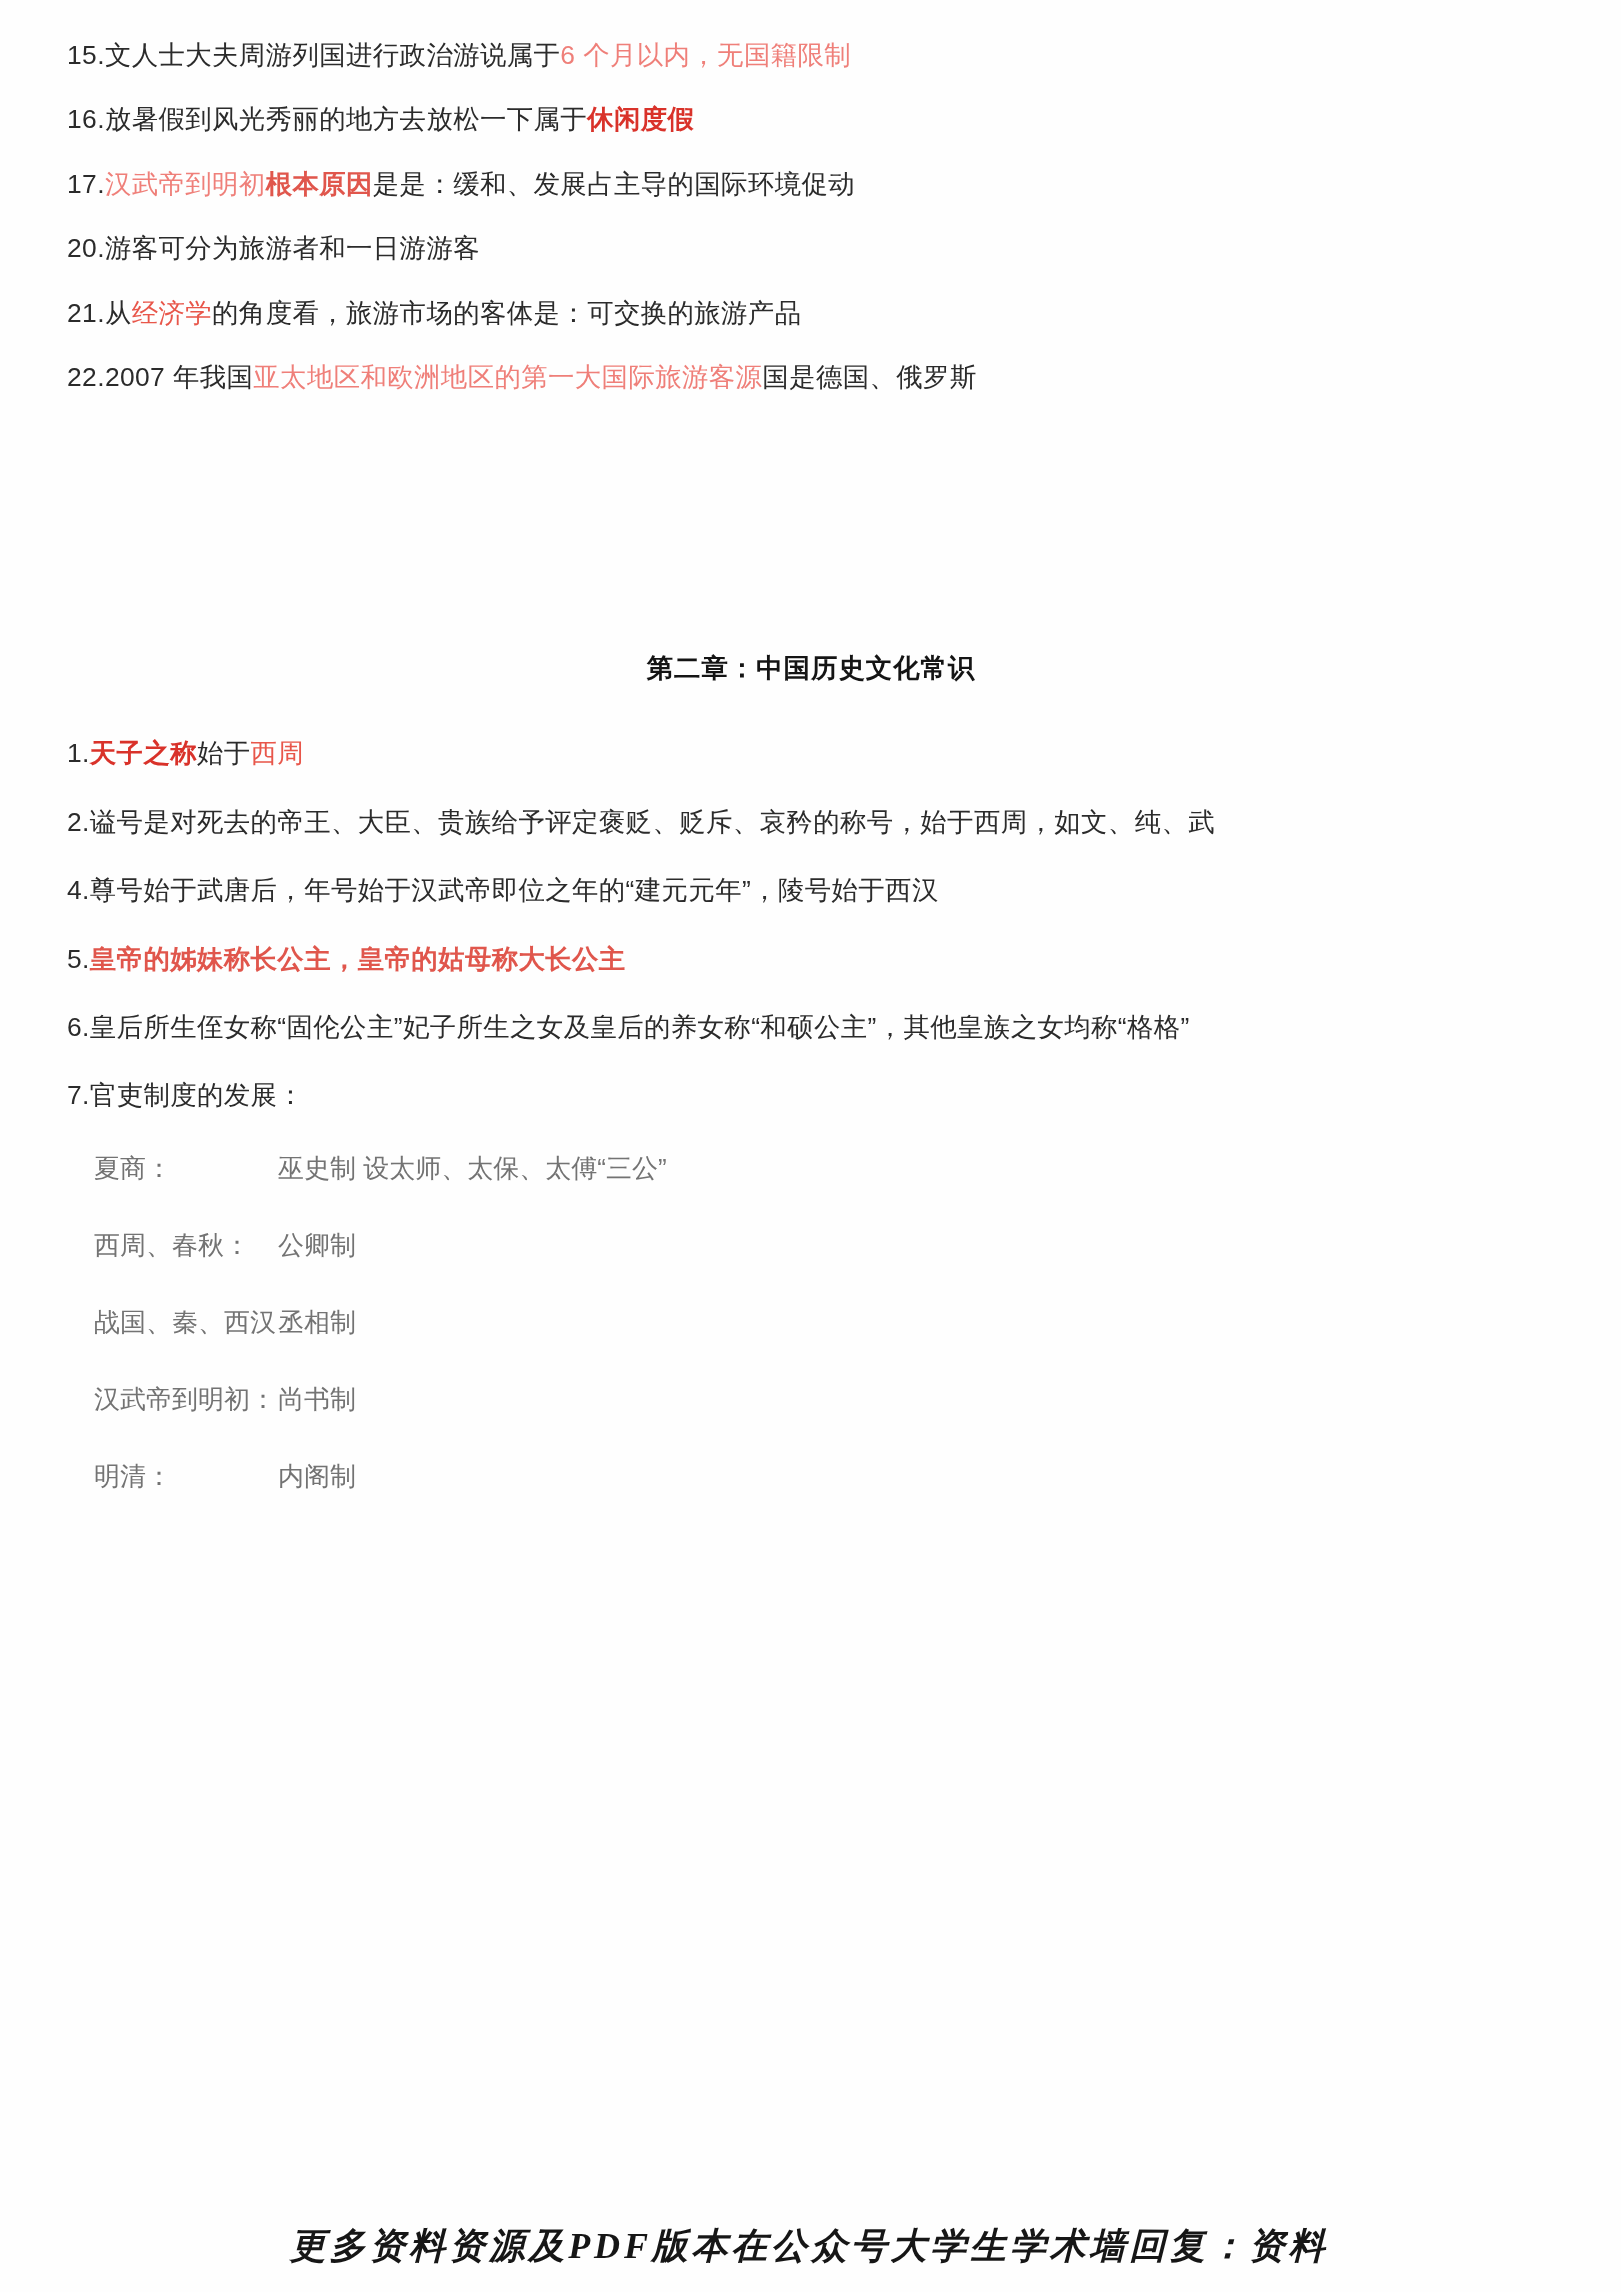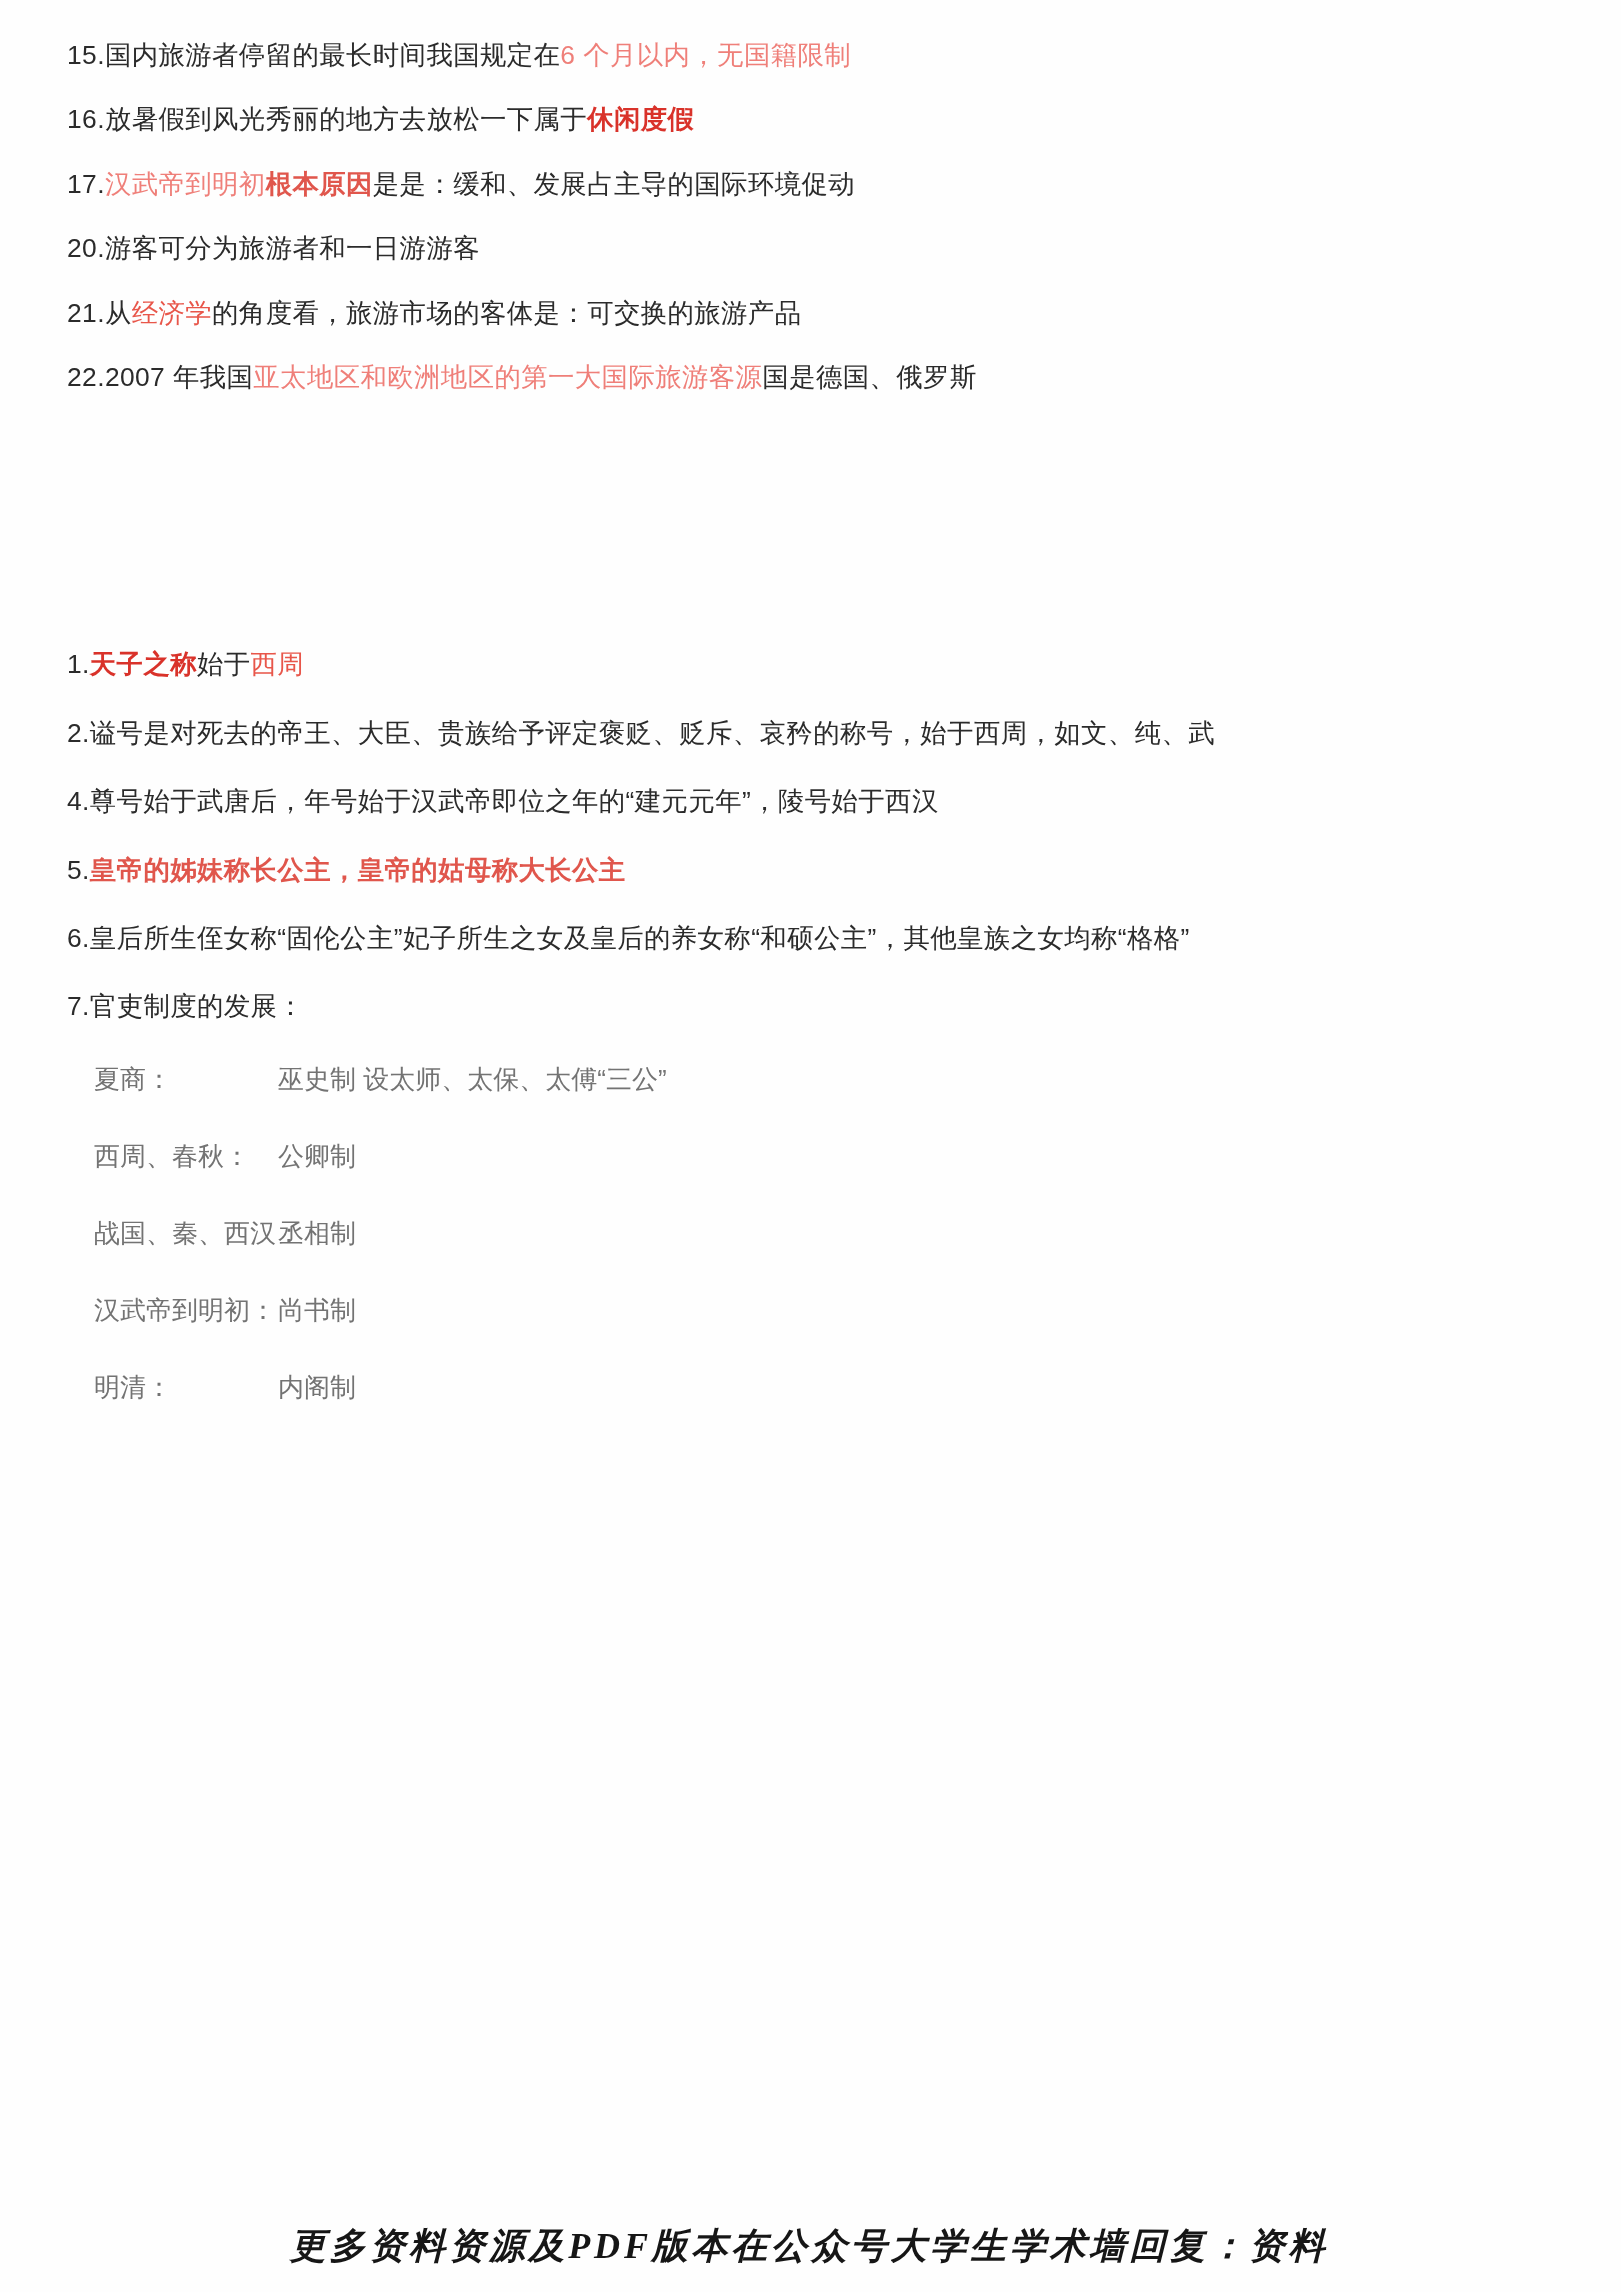--- a/index.html
+++ b/index.html
@@ -94,30 +94,31 @@
     letter-spacing: 3.8px;
     color: #161616;
   }
 </style>
 </head>
 <body>
 
 <div class="page">
 
   <div class="section-one" id="section-one-list">
-      <div class="line"><span>15.</span><span>国内旅游者停留的最长时间我国规定在</span><span class="red-soft">6 个月以内，无国籍限制</span></div>
+      <div class="line"><span>15.</span><span>文人士大夫周游列国进行政治游说属于</span><span class="red-soft">6 个月以内，无国籍限制</span></div>
       <div class="line"><span>16.</span><span>放暑假到风光秀丽的地方去放松一下属于</span><span class="red-bold">休闲度假</span></div>
       <div class="line"><span>17.</span><span class="red-soft">汉武帝到明初</span><span class="red-bold-soft">根本原因</span><span>是是：缓和、发展占主导的国际环境促动</span></div>
       <div class="line"><span>20.</span><span>游客可分为旅游者和一日游游客</span></div>
       <div class="line"><span>21.</span><span>从</span><span class="red">经济学</span><span>的角度看，旅游市场的客体是：可交换的旅游产品</span></div>
       <div class="line"><span>22.</span><span>2007 年我国</span><span class="red-soft">亚太地区和欧洲地区的第一大国际旅游客源</span><span>国是德国、俄罗斯</span></div>
     </div>
 
   <div class="gap-block"></div>
 
+  <div class="chapter-title">第二章：中国历史文化常识</div>
 
   <div class="ch2-list" id="chapter-two-list">
       <div class="line"><span>1.</span><span class="red-bold">天子之称</span><span>始于</span><span class="red">西周</span></div>
       <div class="line"><span>2.</span><span>谥号是对死去的帝王、大臣、贵族给予评定褒贬、贬斥、哀矜的称号，始于西周，如文、纯、武</span></div>
       <div class="line"><span>4.</span><span>尊号始于武唐后，年号始于汉武帝即位之年的“建元元年”，陵号始于西汉</span></div>
       <div class="line"><span>5.</span><span class="red-bold-soft">皇帝的姊妹称长公主，皇帝的姑母称大长公主</span></div>
       <div class="line"><span>6.</span><span>皇后所生侄女称“固伦公主”妃子所生之女及皇后的养女称“和硕公主”，其他皇族之女均称“格格”</span></div>
       <div class="line"><span>7.</span><span>官吏制度的发展：</span></div>
     </div>
 

